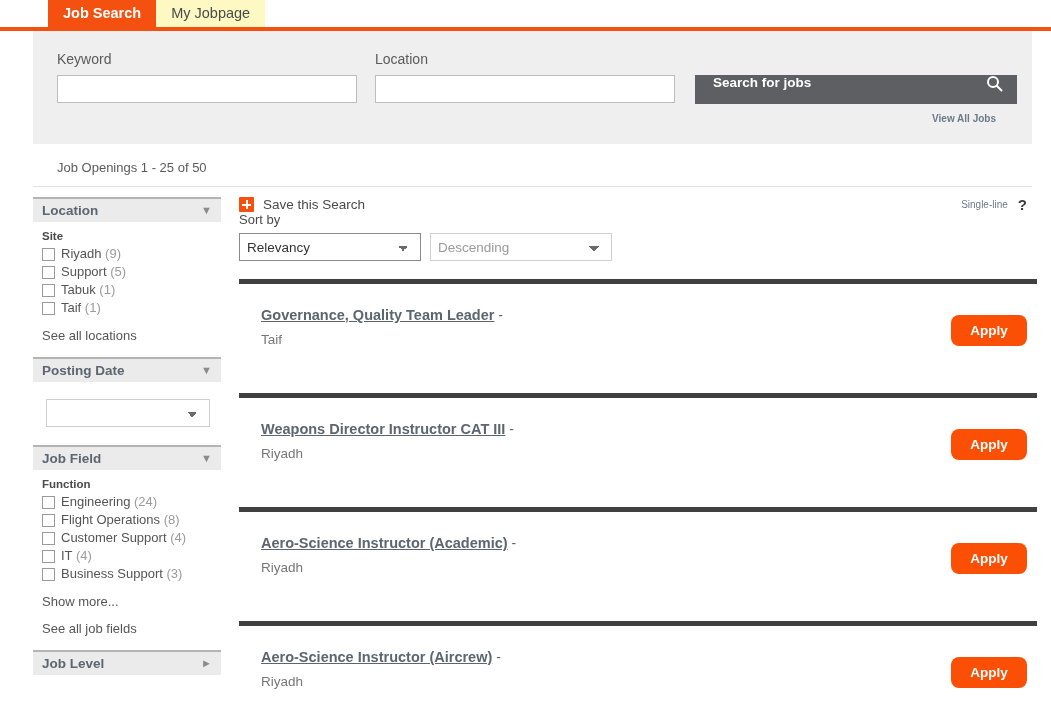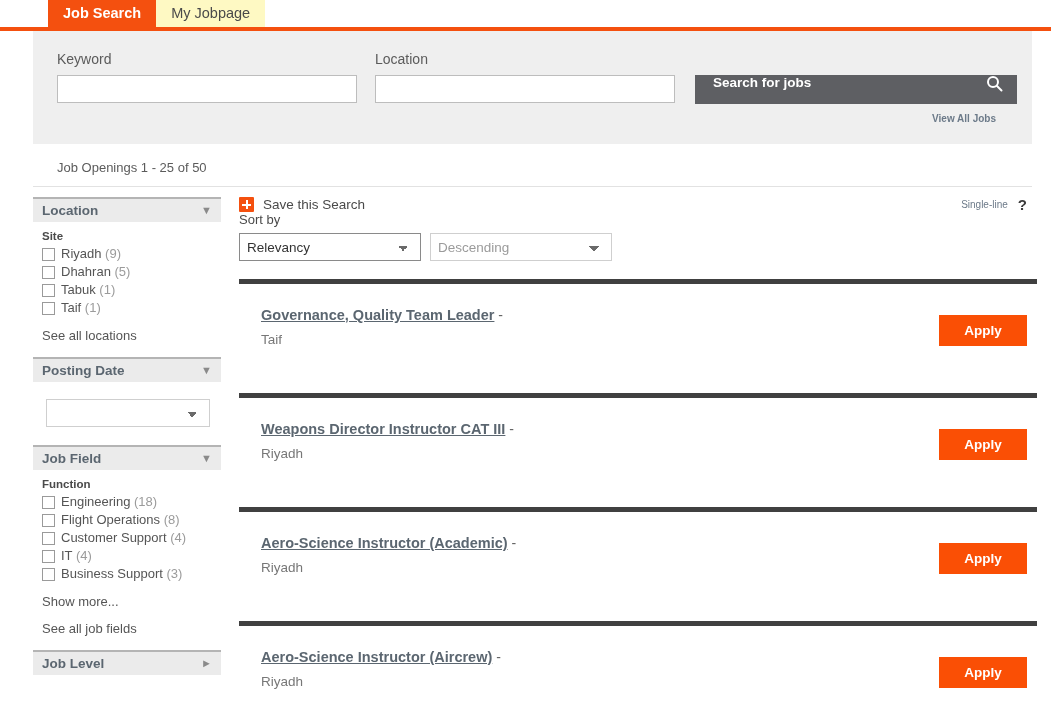--- a/index.html
+++ b/index.html
@@ -327,23 +327,23 @@
     font-size: 13.5px;
     color: #777777;
     margin-top: 7px;
   }
   .apply-btn {
     background: #fa4f05;
     color: #ffffff;
     border: none;
     font-size: 13.5px;
     font-weight: bold;
-    width: 88px;
+    width: 76px;
     height: 31px;
-    border-radius: 0;
+    border-radius: 8px;
     cursor: pointer;
     margin-top: 12px;
     font-family: "Liberation Sans", sans-serif;
   }
 </style>
 </head>
 <body>
 
 <div class="tabbar">
   <div class="tabbar-inner">
@@ -401,21 +401,21 @@
       </div>
       <div class="facet-body">
         <div class="facet-group-label">Site</div>
 
         <div class="facet-item">
           <span class="cb"></span>
           <span class="facet-item-label"><span>Riyadh</span> <span class="facet-count">(9)</span></span>
         </div>
         <div class="facet-item">
           <span class="cb"></span>
-          <span class="facet-item-label"><span>Dhahran</span> <span class="facet-count">(5)</span></span>
+          <span class="facet-item-label"><span>Support</span> <span class="facet-count">(5)</span></span>
         </div>
         <div class="facet-item">
           <span class="cb"></span>
           <span class="facet-item-label"><span>Tabuk</span> <span class="facet-count">(1)</span></span>
         </div>
         <div class="facet-item">
           <span class="cb"></span>
           <span class="facet-item-label"><span>Taif</span> <span class="facet-count">(1)</span></span>
         </div>
 
@@ -438,21 +438,21 @@
     <div class="facet">
       <div class="facet-head">
         <span class="facet-title">Job Field</span>
         <span class="caret">▼</span>
       </div>
       <div class="facet-body">
         <div class="facet-group-label">Function</div>
 
         <div class="facet-item">
           <span class="cb"></span>
-          <span class="facet-item-label"><span>Engineering</span> <span class="facet-count">(18)</span></span>
+          <span class="facet-item-label"><span>Engineering</span> <span class="facet-count">(24)</span></span>
         </div>
         <div class="facet-item">
           <span class="cb"></span>
           <span class="facet-item-label"><span>Flight Operations</span> <span class="facet-count">(8)</span></span>
         </div>
         <div class="facet-item">
           <span class="cb"></span>
           <span class="facet-item-label"><span>Customer Support</span> <span class="facet-count">(4)</span></span>
         </div>
         <div class="facet-item">

